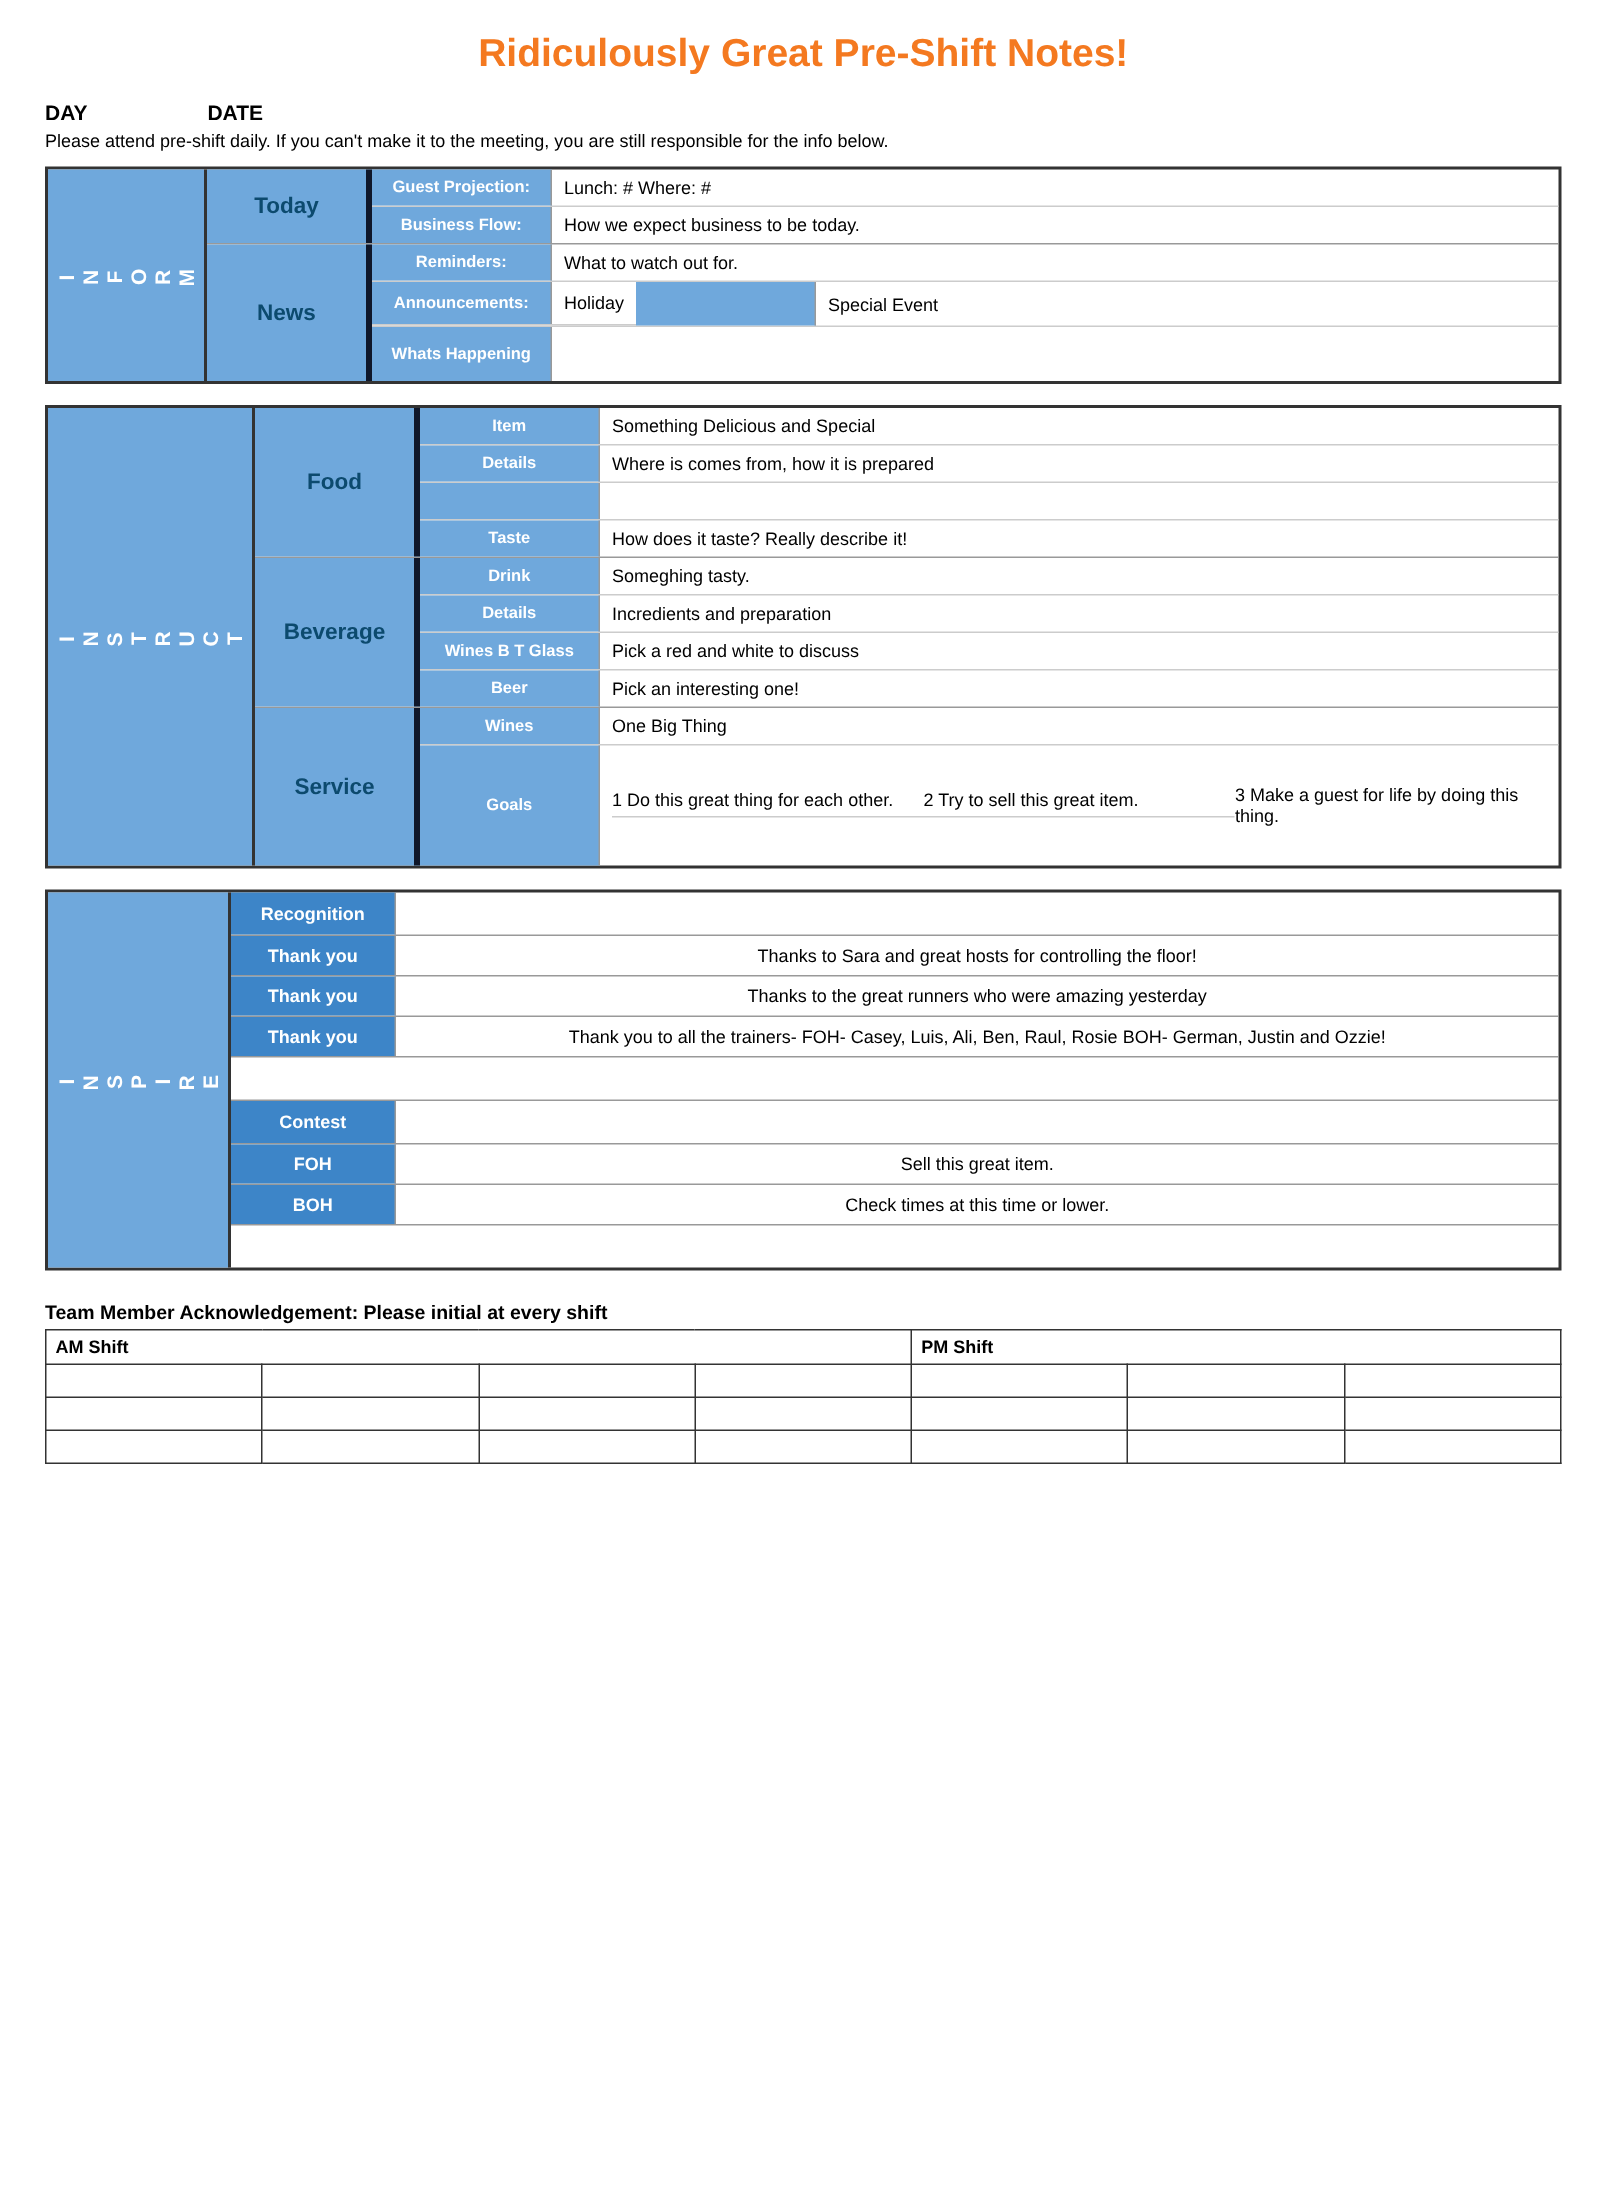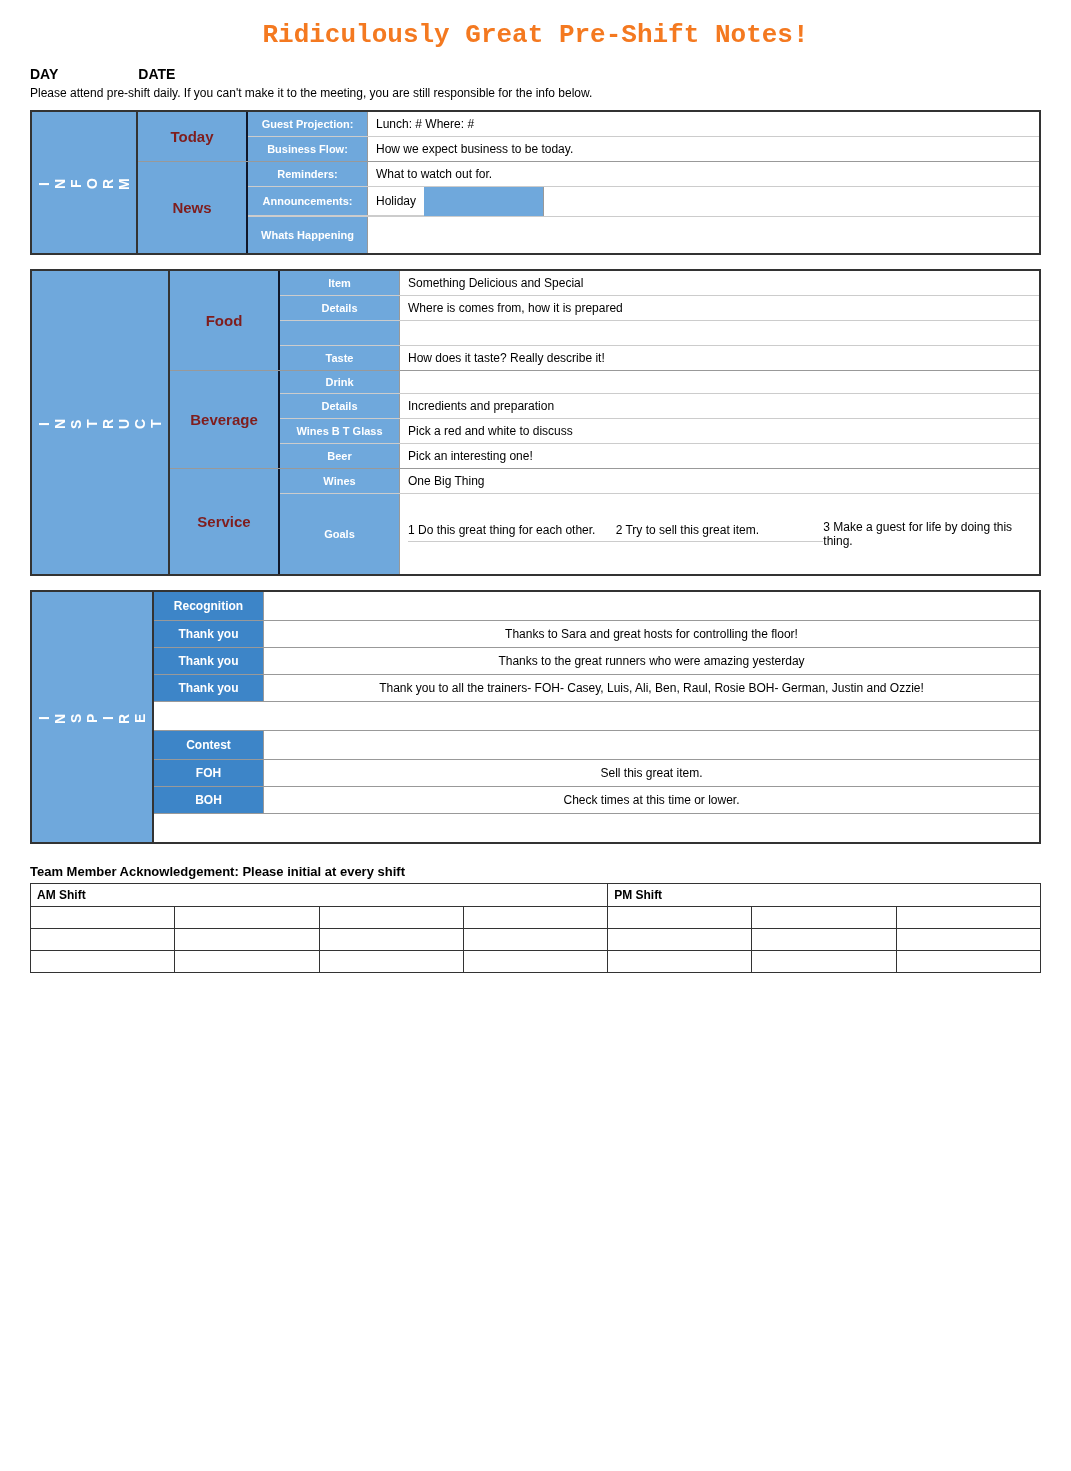--- a/index.html
+++ b/index.html
@@ -12,21 +12,20 @@
       font-size: 13px;
       color: #000;
     }
 
     .page-title {
       text-align: center;
       font-size: 26px;
       font-weight: bold;
       color: #f47920;
       margin-bottom: 16px;
-      font-family: Liberation Mono, monospace;
     }
 
     .day-date-row {
       display: flex;
       gap: 80px;
       font-size: 14px;
       font-weight: bold;
       margin-bottom: 4px;
     }
 
@@ -67,31 +66,31 @@
     .category-block {
       display: flex;
       border-bottom: 1px solid #999;
     }
     .category-block:last-child {
       border-bottom: none;
     }
 
     .category-label {
       background: #6fa8dc;
-      color: #7f1d1d;
+      color: #0c4a6e;
       font-weight: bold;
       font-size: 15px;
       min-width: 110px;
       max-width: 110px;
       display: flex;
       align-items: center;
       justify-content: center;
       text-align: right;
       padding: 6px;
-      border-right: 2px solid #0f172a;
+      border-right: 4px solid #0f172a;
     }
 
     .rows-container {
       flex: 1;
     }
 
     .data-row {
       display: flex;
       border-bottom: 1px solid #ccc;
     }
@@ -250,20 +249,21 @@
           <div class="row-label">Reminders:</div>
           <div class="row-value">What to watch out for.</div>
         </div>
         <div class="data-row" style="">
           <div style="display:flex; border-bottom:1px solid #ccc;">
             <div class="row-label" style="min-height:28px;">Announcements:</div>
             <div class="row-value">Holiday</div>
           </div>
           <div style="display:flex;">
             <div class="row-label" style="border-top:none;"></div>
+            <div class="row-value">Special Event</div>
           </div>
         </div>
         <div class="data-row">
           <div class="row-label" style="min-height:36px;">Whats Happening</div>
           <div class="row-value row-value-tall"></div>
         </div>
       </div>
     </div>
 
   </div>
@@ -293,20 +293,21 @@
           <div class="row-value">How does it taste? Really describe it!</div>
         </div>
       </div>
     </div>
 
     <div class="category-block">
       <div class="category-label">Beverage</div>
       <div class="rows-container">
         <div class="data-row">
           <div class="row-label">Drink</div>
+          <div class="row-value">Someghing tasty.</div>
         </div>
         <div class="data-row">
           <div class="row-label">Details</div>
           <div class="row-value">Incredients and preparation</div>
         </div>
         <div class="data-row">
           <div class="row-label">Wines B T Glass</div>
           <div class="row-value">Pick a red and white to discuss</div>
         </div>
         <div class="data-row">

